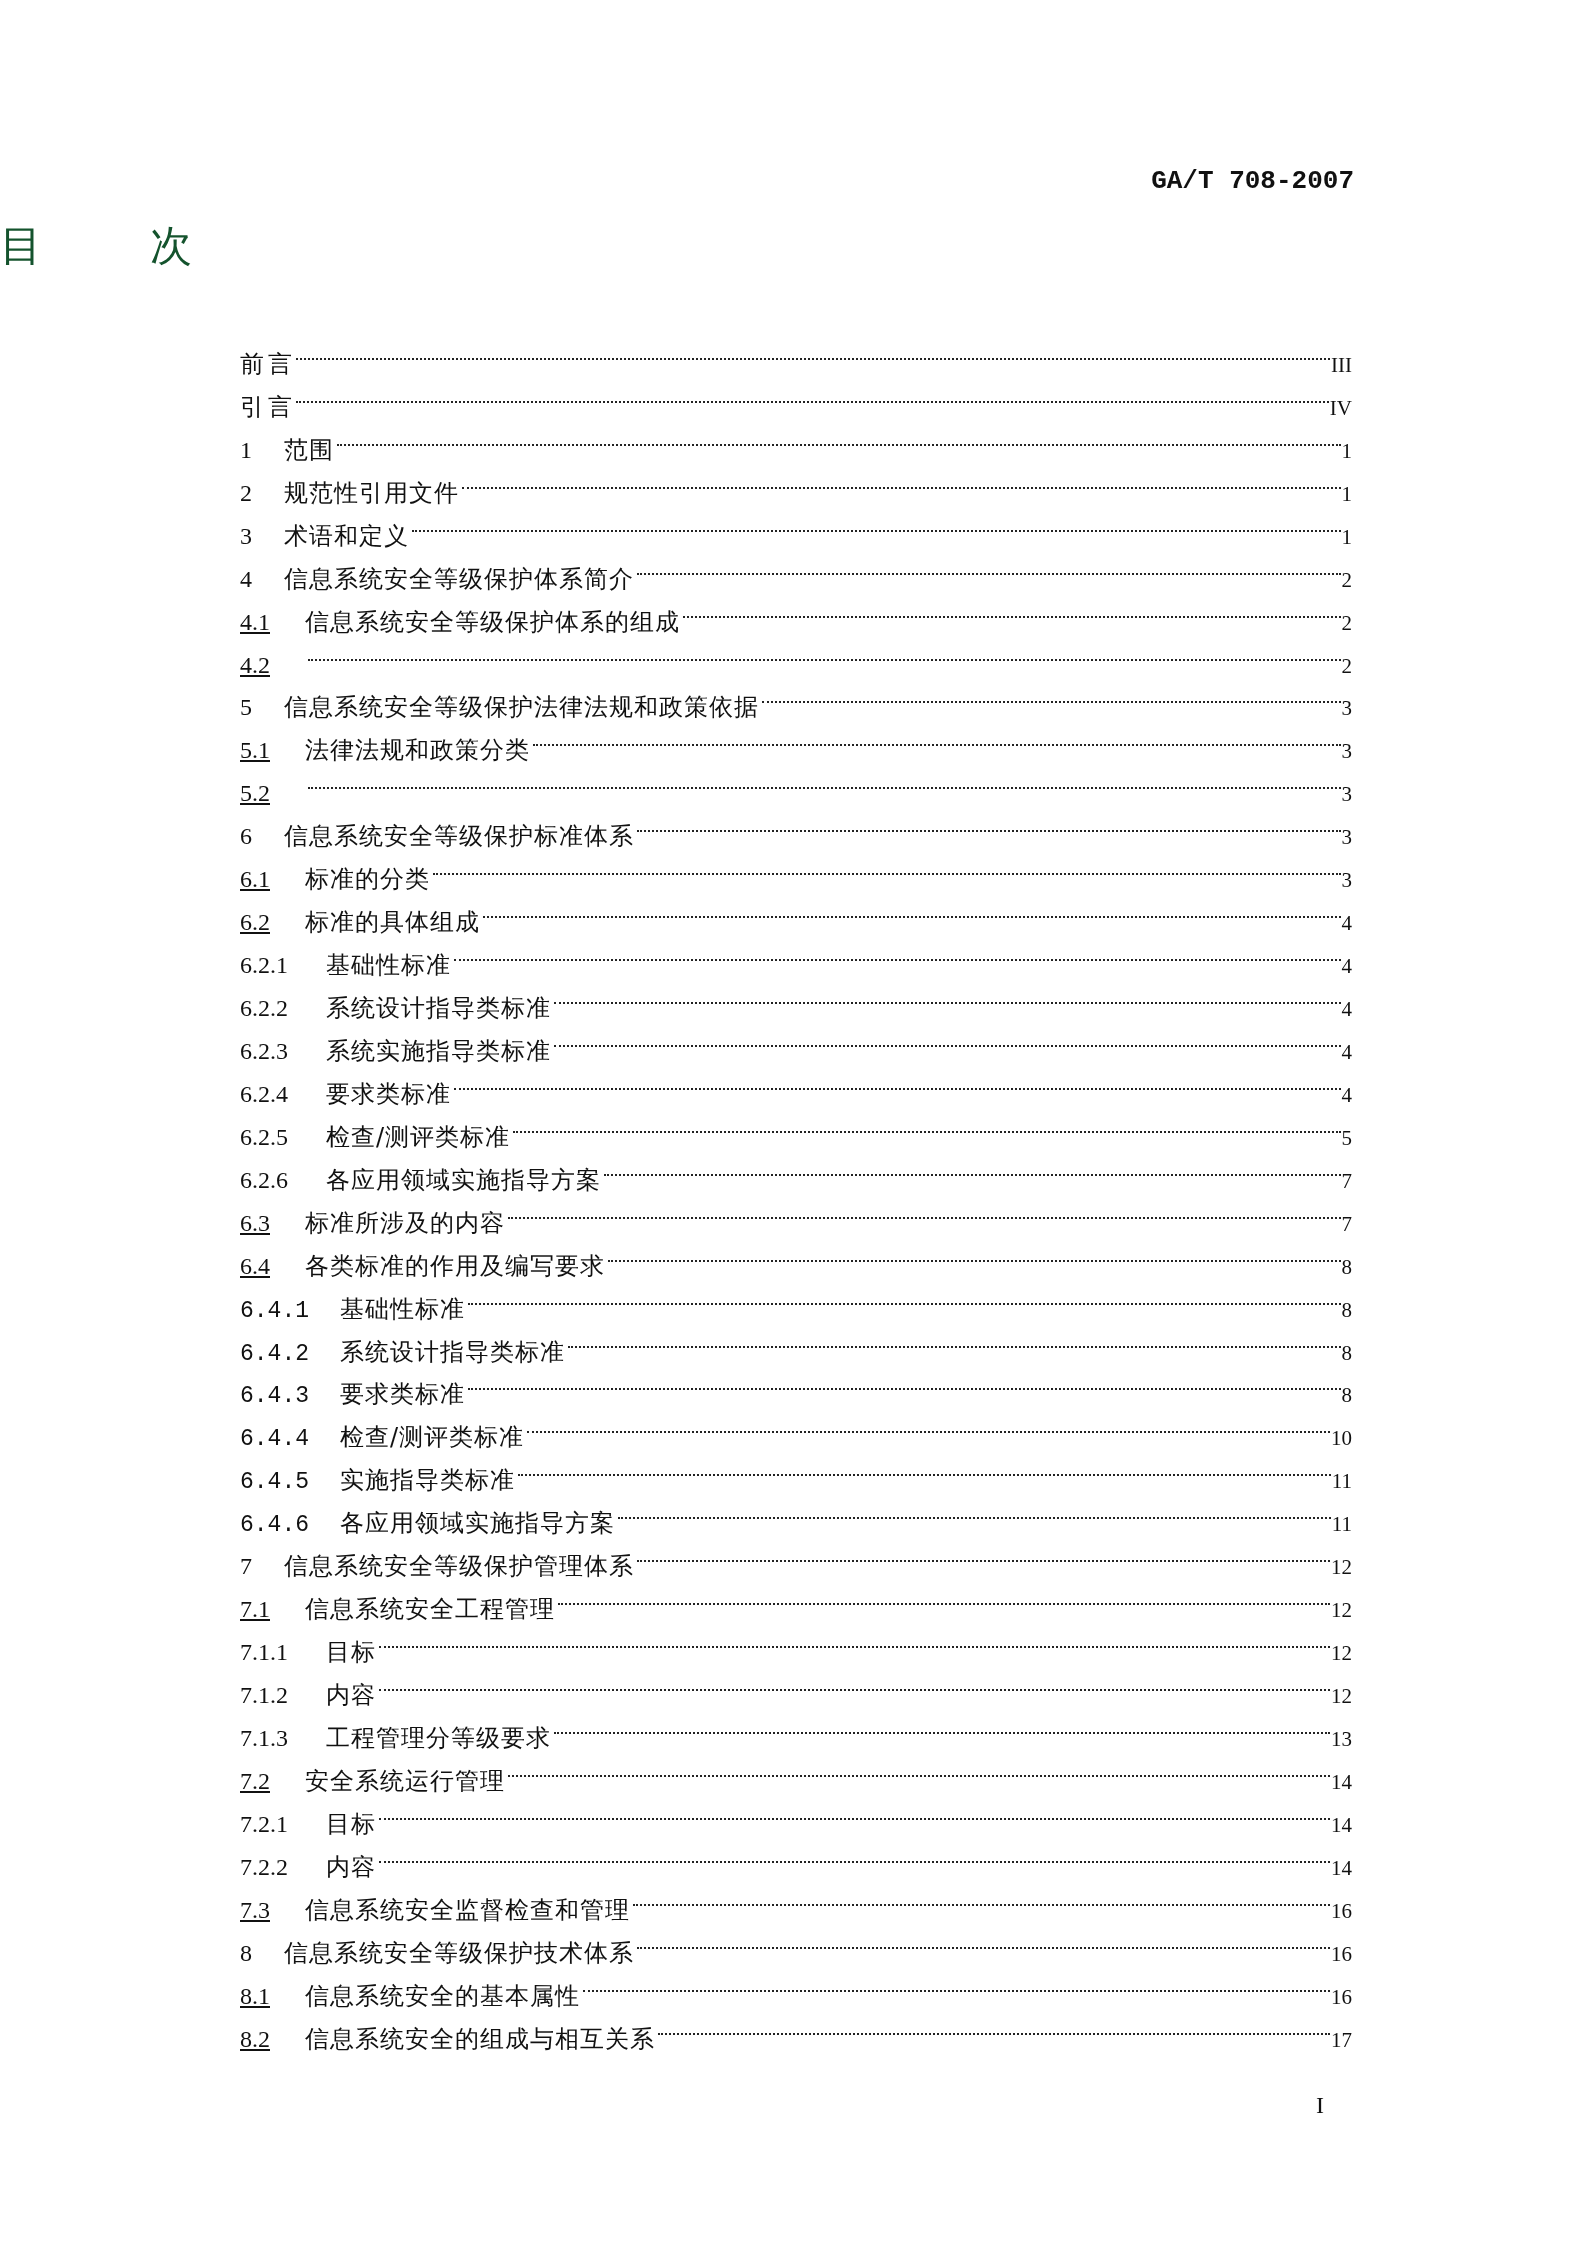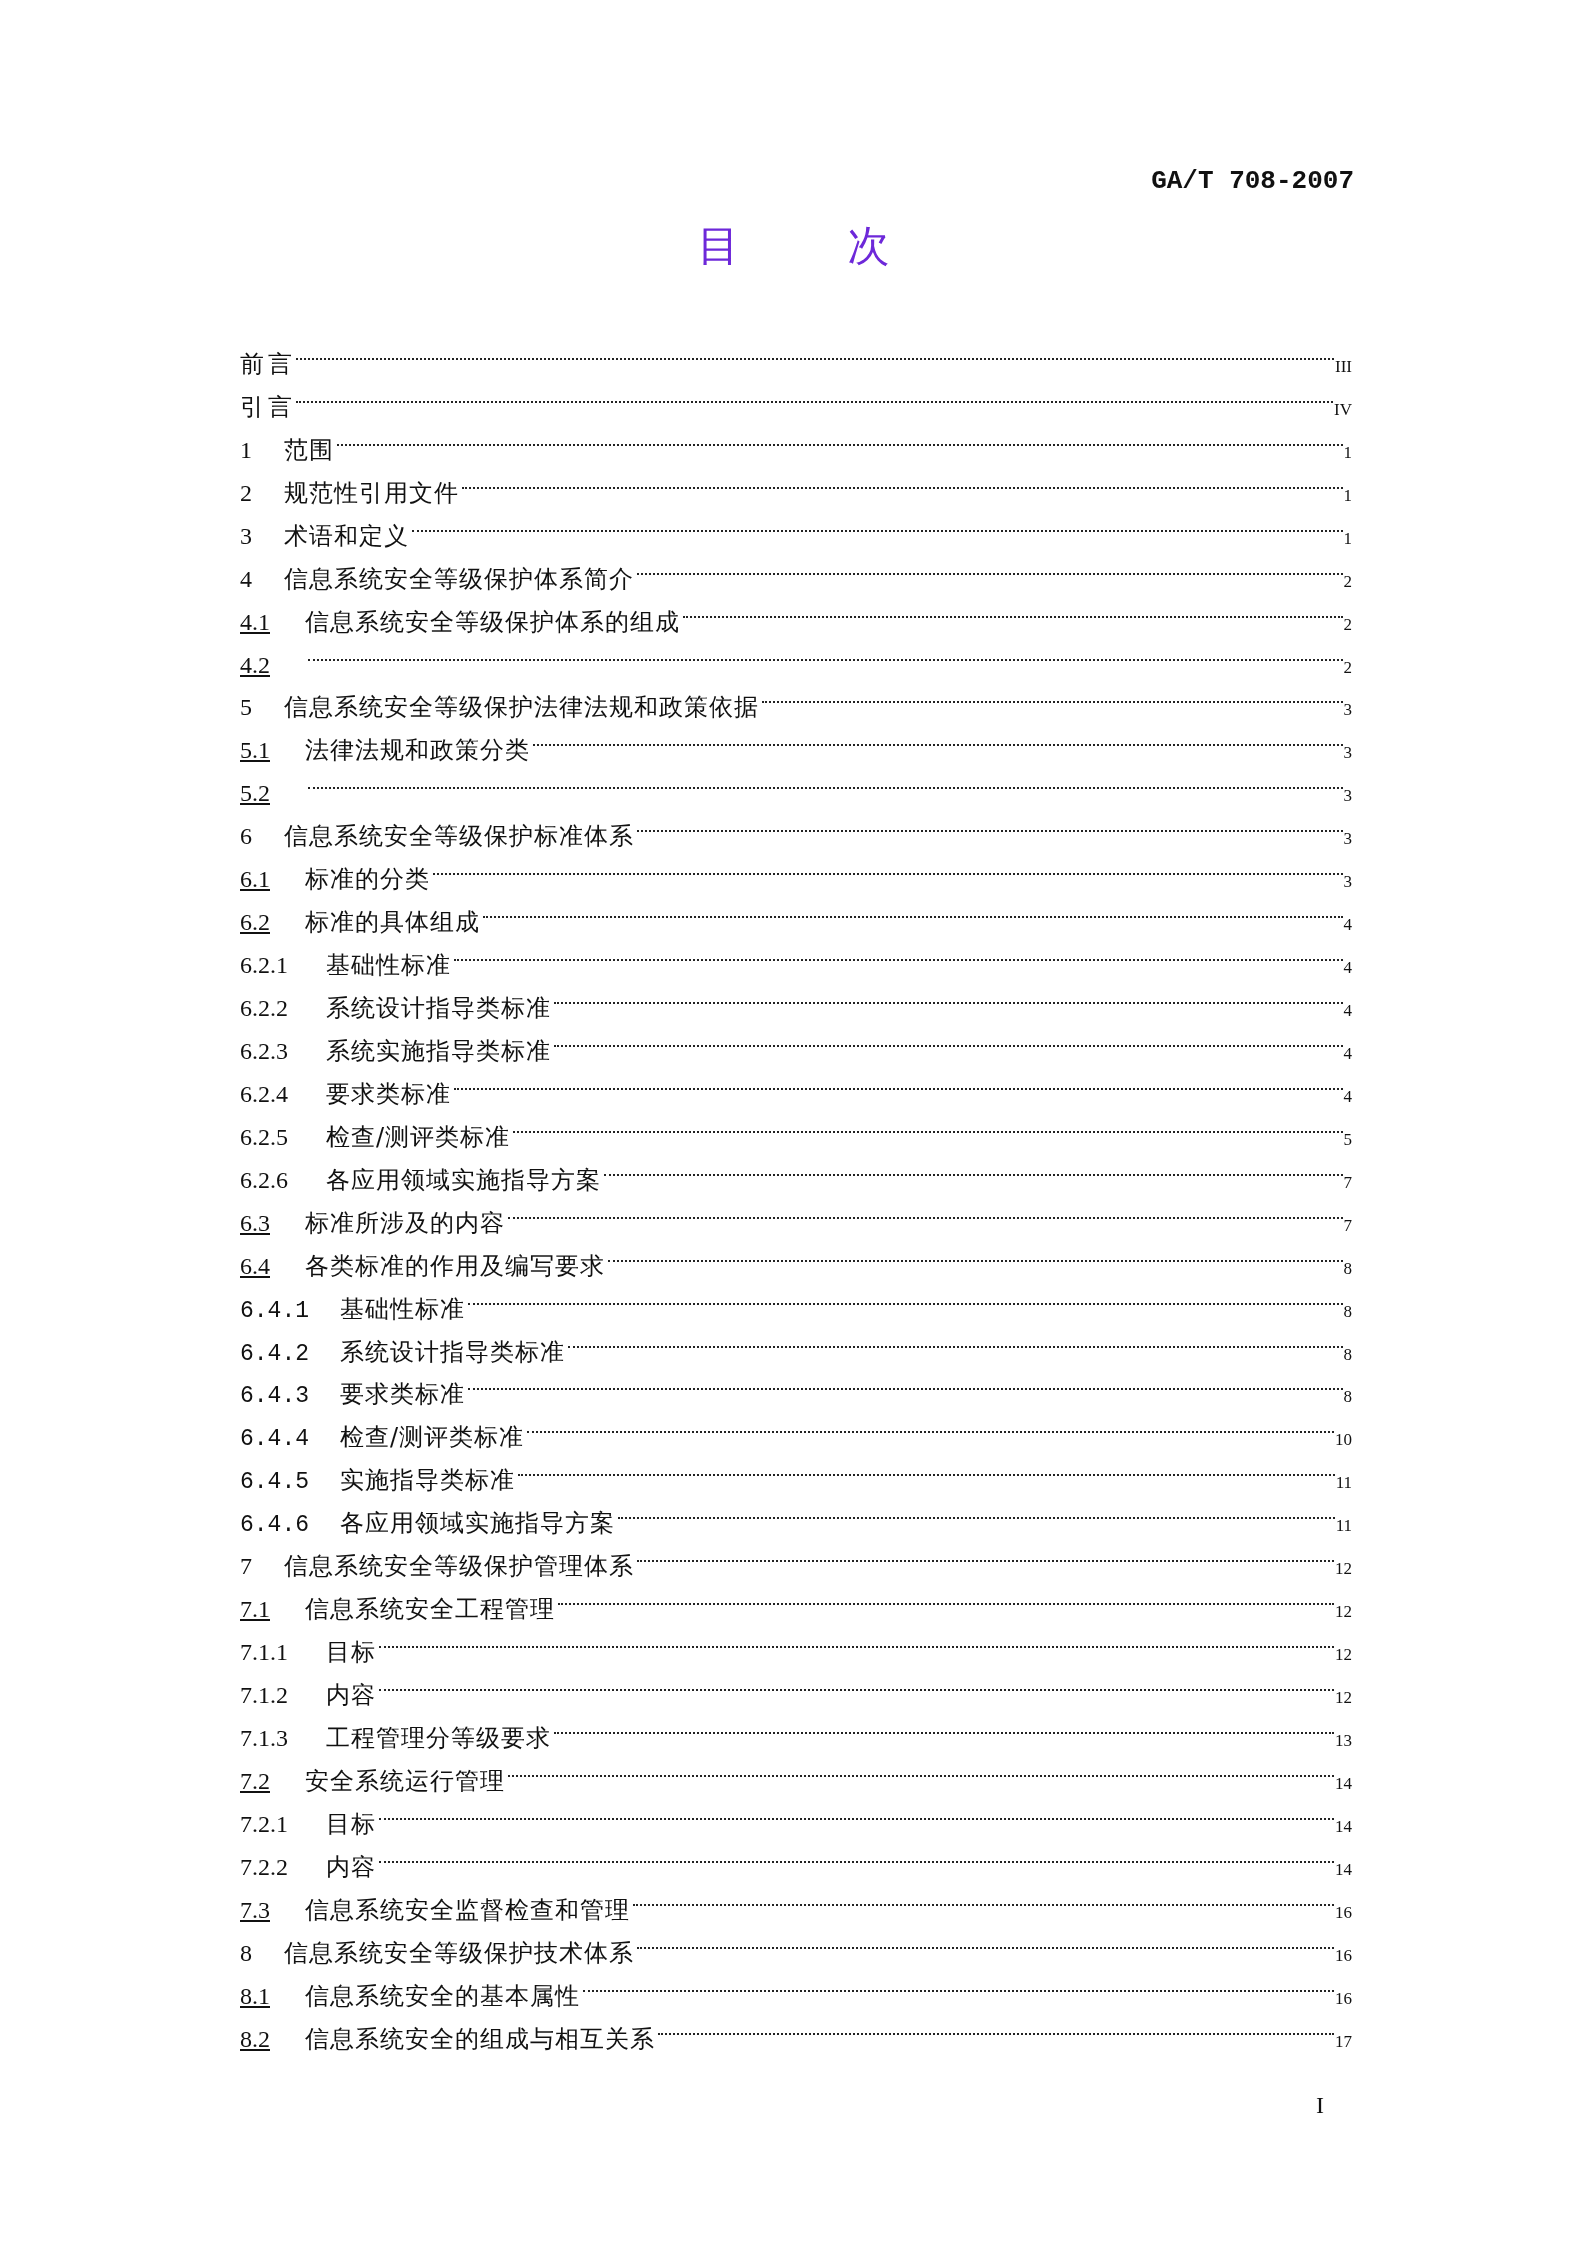--- a/index.html
+++ b/index.html
@@ -24,24 +24,23 @@
       font-size: 26px;
       letter-spacing: 0px;
       color: #111;
       margin-left: 7px;
     }
     .toc-title {
       position: absolute;
       top: 218px;
       left: 0;
       width: 1587px;
-      text-align: center;
       font-family: "DejaVu Sans", "Liberation Sans", sans-serif;
       font-size: 42px;
-      color: #6d28d9;
+      color: #14532d;
     }
     .toc-title span {
       display: inline-block;
     }
     .toc-title .gap {
       width: 108px;
     }
     .toc-list {
       position: absolute;
       top: 329px;
@@ -89,21 +88,21 @@
       content: "";
       position: absolute;
       left: 2px;
       right: 0;
       bottom: 12px;
       border-bottom: 2.2px dotted #222;
     }
     .toc-page {
       flex: 0 0 auto;
       font-family: "Liberation Serif", "DejaVu Serif", serif;
-      font-size: 17px;
+      font-size: 21px;
     }
     .page-footer {
       position: absolute;
       top: 2092px;
       left: 1316px;
       font-size: 24px;
       font-family: "Liberation Serif", "DejaVu Serif", serif;
       color: #111;
     }
   </style>

